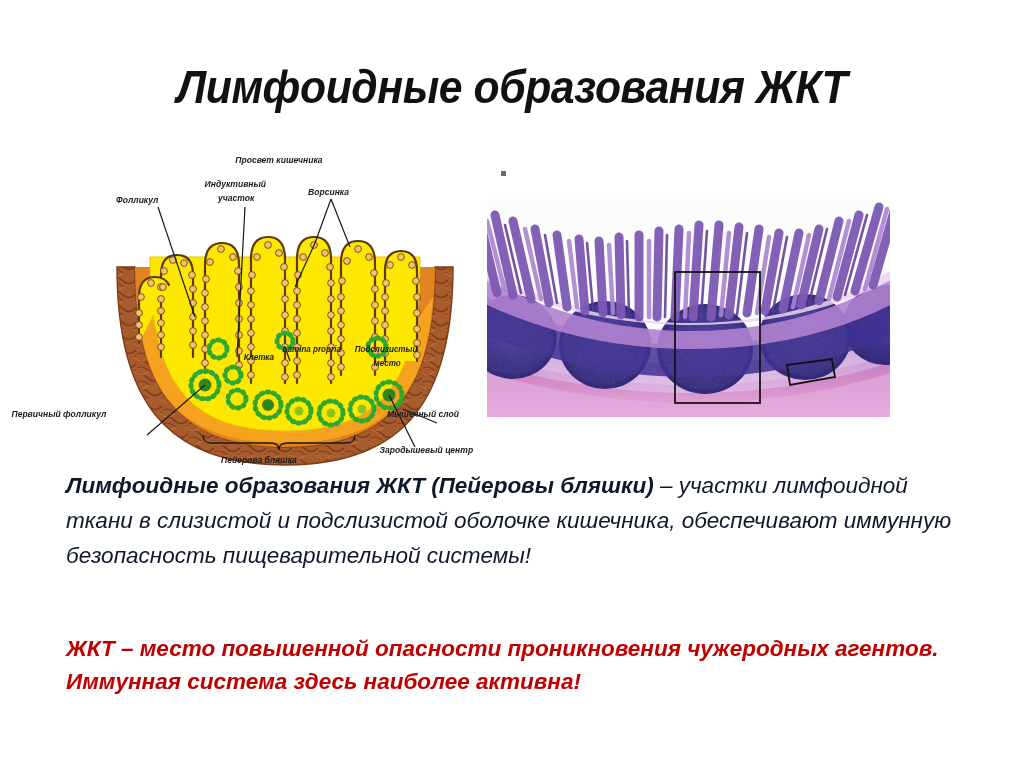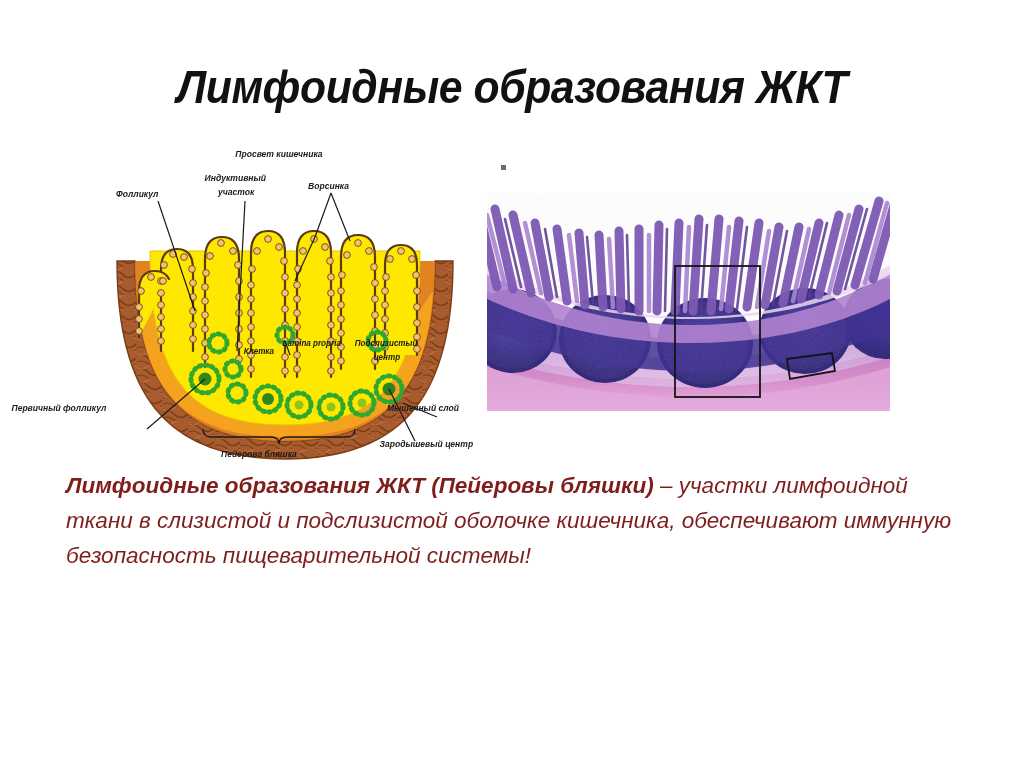--- a/index.html
+++ b/index.html
@@ -35,21 +35,21 @@
     letter-spacing: -0.5px;
     color: #111111;
     transform: scaleX(0.93);
     white-space: nowrap;
   }
 
   
   .figures {
     position: absolute;
     left: 0;
-    top: 141px;
+    top: 147px;
     width: 852px;
     height: 320px;
   }
 
   
   .diagram {
     position: absolute;
     left: 85px;
     top: 0;
     width: 400px;
@@ -84,21 +84,21 @@
 
   
   .body-text {
     position: absolute;
     left: 66px;
     top: 468px;
     width: 900px;
     font-family: "Liberation Sans", sans-serif;
     font-size: 22.5px;
     line-height: 35px;
-    color: #7f1d1d;
+    color: #0f172a;
   }
   .body-text .lead { font-weight: bold; }
 
   .warn-text {
     position: absolute;
     left: 66px;
     top: 632px;
     width: 920px;
     font-family: "Liberation Sans", sans-serif;
     font-weight: bold;
@@ -363,21 +363,21 @@
       <div class="dlabel ctr" style="left:118px; top:32px;">Индуктивный</div>
       <div class="dlabel ctr" style="left:132px; top:46px;">участок</div>
 
       <div class="dlabel" style="left:222px; top:40px;">Ворсинка</div>
 
       <div class="dlabel small" style="left:158px; top:206px;">Клетка</div>
 
       <div class="dlabel small" style="left:196px; top:198px;">Lamina propria</div>
 
       <div class="dlabel small" style="left:268px; top:198px;">Подслизистый</div>
-      <div class="dlabel small" style="left:288px; top:212px;">центр</div>
+      <div class="dlabel small" style="left:288px; top:212px;">место</div>
 
       <div class="dlabel" style="left:-76px; top:262px;">Первичный фолликул</div>
 
       <div class="dlabel" style="left:300px; top:262px;">Мышечный слой</div>
 
       <div class="dlabel" style="left:292px; top:298px;">Зародышевый центр</div>
 
       <div class="dlabel ctr" style="left:134px; top:308px;">Пейерова бляшка</div>
     </div>
 
@@ -502,14 +502,15 @@
           <polygon points="300,206 345,200 348,218 303,226" fill="none" stroke="#141414" stroke-width="1.8"></polygon>
         </g>
       </svg>
     </div>
   </div>
 
   <div class="body-text">
     <span class="lead">Лимфоидные образования ЖКТ (Пейеровы бляшки)</span><span> – участки лимфоидной ткани в слизистой и подслизистой оболочке кишечника, обеспечивают иммунную безопасность пищеварительной системы!</span>
   </div>
 
+  <div class="warn-text">ЖКТ – место повышенной опасности проникновения чужеродных агентов. Иммунная система здесь наиболее активна!</div>
 
 </div>
 
 </body></html>

